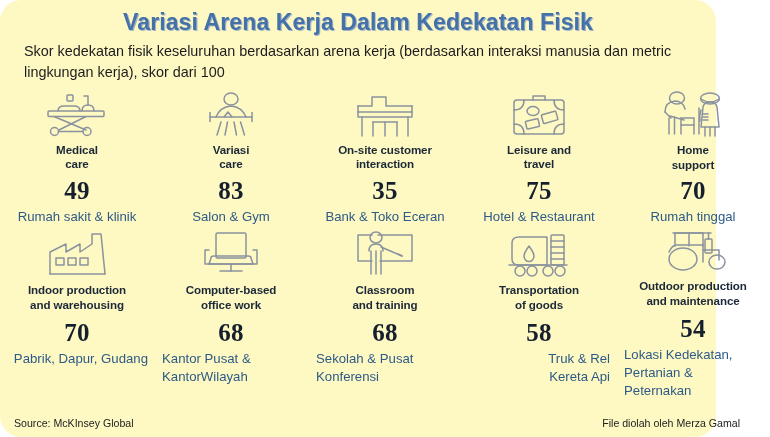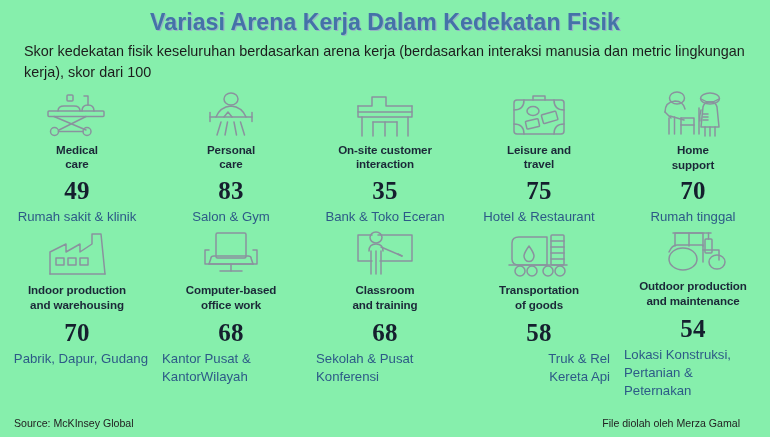--- a/index.html
+++ b/index.html
@@ -8,25 +8,26 @@
   }
   body {
     width: 770px;
     height: 437px;
     background: #ffffff;
     font-family: "Liberation Sans", sans-serif;
     overflow: hidden;
     position: relative;
   }
   #page {
-    width: 770px;
+    width: 716px;
     height: 437px;
     position: relative;
     box-sizing: border-box;
-    background: #86efac;
+    background: #fef9c3;
+    border-radius: 21px;
   }
 
   
   .header {
     padding: 6px 14px 0 14px;
   }
   .main-title {
     text-align: center;
     font-size: 23px;
     font-weight: bold;
@@ -186,21 +187,21 @@
             <path d="M11 20.5 V29.5"></path>
             <path d="M53 20.5 V29.5"></path>
             <path d="M25 25 l4-5 l4 5"></path>
             <path d="M22 30 l-4 13"></path>
             <path d="M28.5 30 l-2.5 13"></path>
             <path d="M35 30 l2.5 13"></path>
             <path d="M41.5 30 l4 13"></path>
           </svg>
         </div>
         <div class="label-en">
-          <div>Personal</div>
+          <div>Variasi</div>
           <div>care</div>
         </div>
         <div class="score">83</div>
         <div class="label-id">
           <div>Salon &amp; Gym</div>
         </div>
       </div>
 
       <div class="cell cell-3">
         <div class="icon-box">
@@ -398,21 +399,21 @@
             <ellipse cx="28" cy="33" rx="14" ry="11"></ellipse>
             <ellipse cx="62" cy="36" rx="8" ry="7"></ellipse>
           </svg>
         </div>
         <div class="label-en">
           <div>Outdoor production</div>
           <div>and maintenance</div>
         </div>
         <div class="score">54</div>
         <div class="label-id">
-          <div>Lokasi Konstruksi,</div>
+          <div>Lokasi Kedekatan,</div>
           <div>Pertanian &amp; Peternakan</div>
         </div>
       </div>
     </div>
   </div>
 
   <div class="footer">
     <div class="footer-left">Source: McKInsey Global</div>
     <div class="footer-right">File diolah oleh Merza Gamal</div>
   </div>

